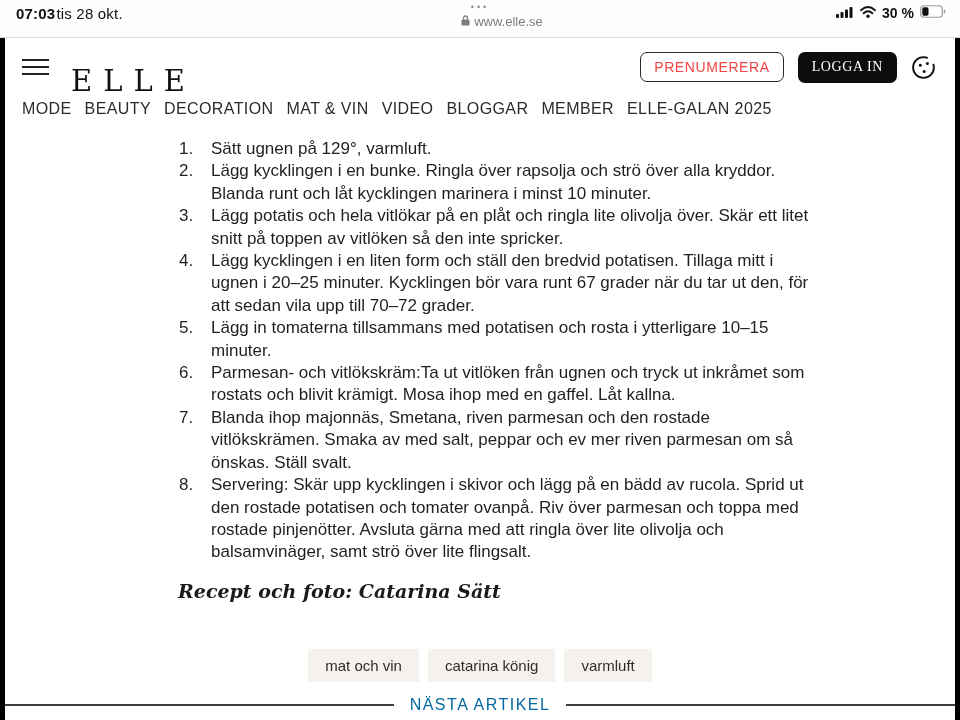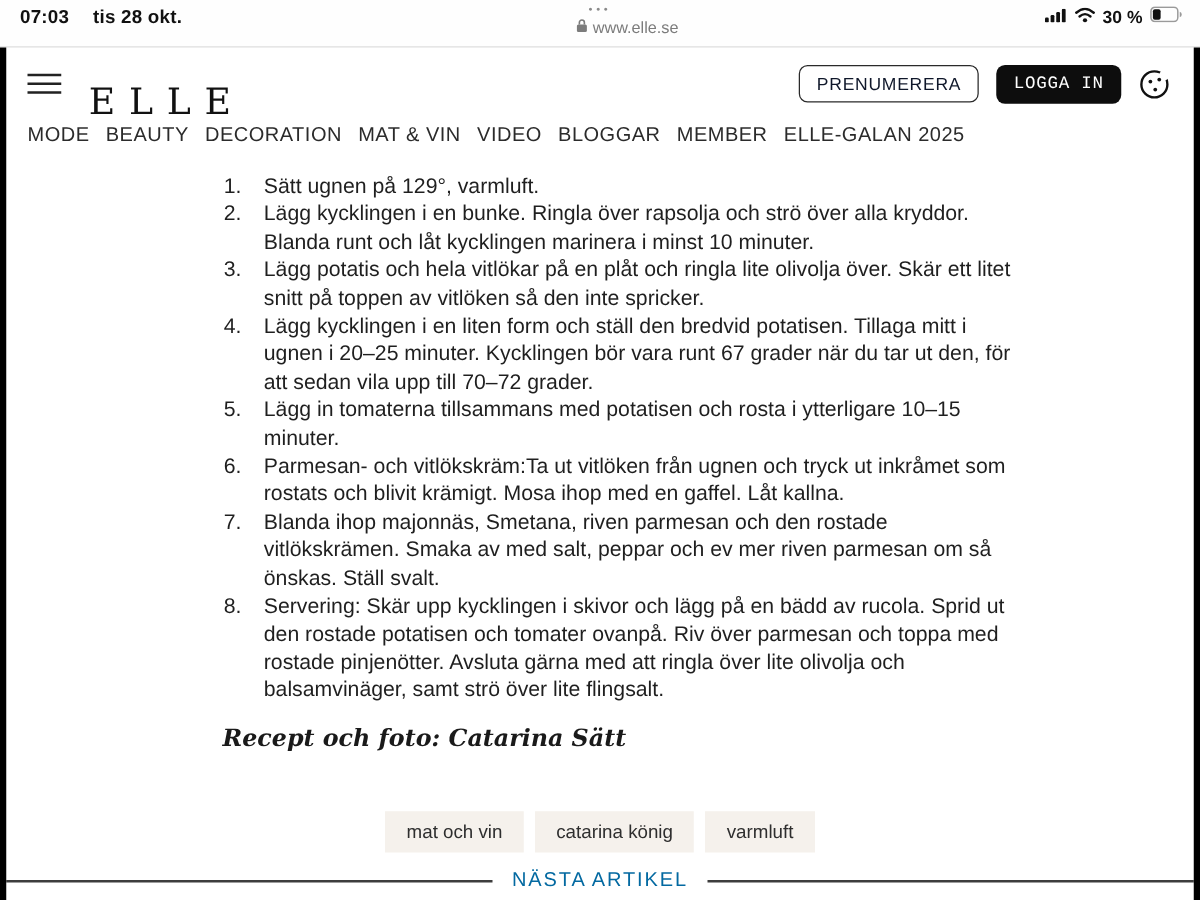--- a/index.html
+++ b/index.html
@@ -12,21 +12,21 @@
 
   
   .status-bar {
     height:38px; width:100%; position:relative;
     border-bottom:1px solid #dedede; background:#fefefe;
   }
   .status-left {
     position:absolute; left:16px; top:5px;
     font-size:15px; font-weight:700; letter-spacing:0.2px; color:#111;
   }
-  .status-left .date { font-weight:700; margin-left:19px; }
+  .status-left .date { font-weight:400; margin-left:1px; }
   .url-area { position:absolute; left:0; right:0; top:2px; text-align:center; }
   .page-dots { font-size:9px; color:#8a8a8a; letter-spacing:3px; line-height:10px; cursor:pointer; }
   .url-line {
     margin-top:2px; font-size:13px; color:#7c7c7c;
     display:inline-flex; align-items:center; gap:4px; display:flex; justify-content:center;margin-left:44px;
   }
   .url-line svg { flex:0 0 auto; }
   .status-right {
     position:absolute; right:14px; top:5px;
     display:flex; align-items:center; gap:6px;
@@ -46,26 +46,26 @@
   .logo {
     margin-left:22px;
     font-family:"DejaVu Serif", serif;
     font-size:29px; font-weight:500; letter-spacing:11px; color:#111;
     cursor:pointer;
     margin-top:28px;
   }
   .header-spacer { flex:1; }
   .btn-outline {
     font-family:"Liberation Sans", sans-serif;
-    font-size:14px; letter-spacing:0.6px; color:#0f172a;
+    font-size:14px; letter-spacing:0.6px; color:#ef4444;
     border:1.5px solid #2a2a2a; border-radius:7px; background:#fff;
     padding:6px 13px; cursor:pointer;
   }
   .btn-solid {
-    font-family:Liberation Mono, monospace;
+    font-family:Liberation Serif, serif;
     font-size:14px; letter-spacing:0.6px; color:#fff;
     border:none; border-radius:7px; background:#0d0d0d;
     padding:7.5px 14px; margin-left:14px; cursor:pointer;text-align:right;
   }
   .cookie-btn { margin-left:14px; cursor:pointer; line-height:0; }
 
   
   .site-nav {
     display:flex; gap:13px; padding:4px 22px 10px 22px;
     font-size:16px; letter-spacing:0.4px; color:#2b2b2b;

